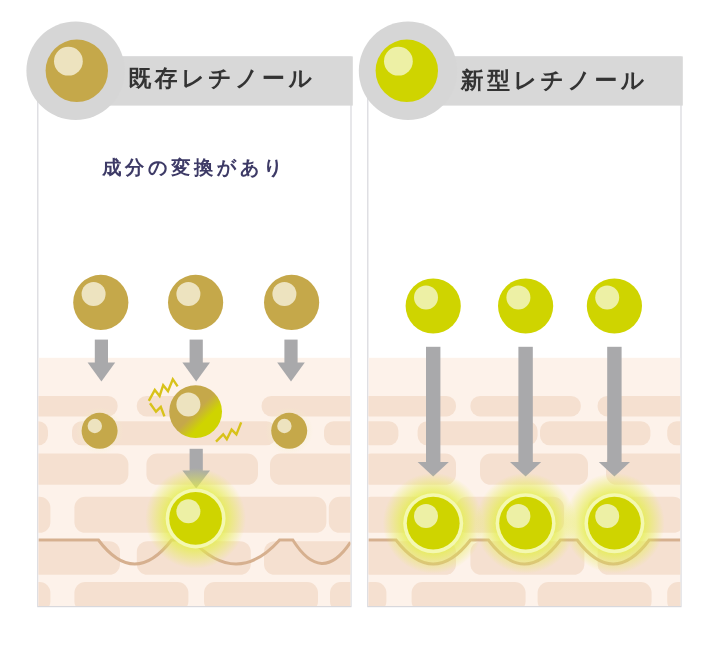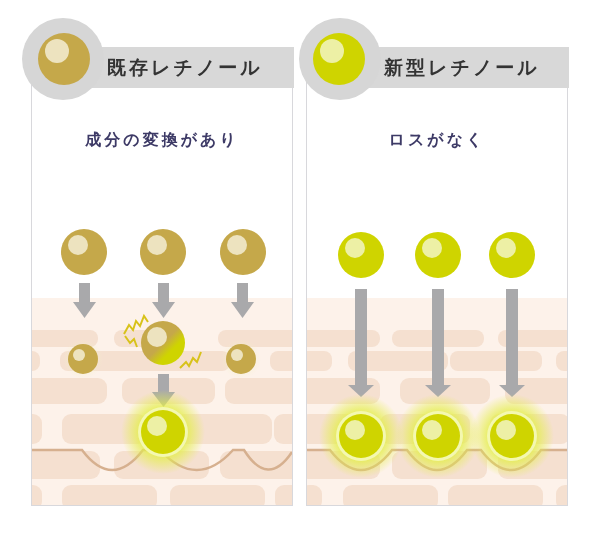--- a/index.html
+++ b/index.html
@@ -188,21 +188,20 @@
     <circle cx="35" cy="33" r="12" fill="#ede3bf"></circle>
   </svg>
 </div>
 <div class="badge" style="left:299px; top:18px;">
   <svg width="82" height="82">
     <circle cx="40" cy="41" r="26" fill="#cfd400"></circle>
     <circle cx="33" cy="33" r="12" fill="#edf0a5"></circle>
   </svg>
 </div>
 
-<div class="header-title" style="left:107px;">既存レチノール</div>
+<div class="header-title" style="left:107px;font-family:Liberation Mono, monospace;">既存レチノール</div>
 <div class="header-title" style="left:384px;">新型レチノール</div>
 
 <div class="headline" style="left:31px; top:127px;">
   <div style="margin-bottom:22px;">成分の変換があり</div>
 </div>
 <div class="headline" style="left:306px; top:127px;">
-  <div style="margin-bottom:18px;">ロスがなく</div>
 </div>
 
 </body></html>

